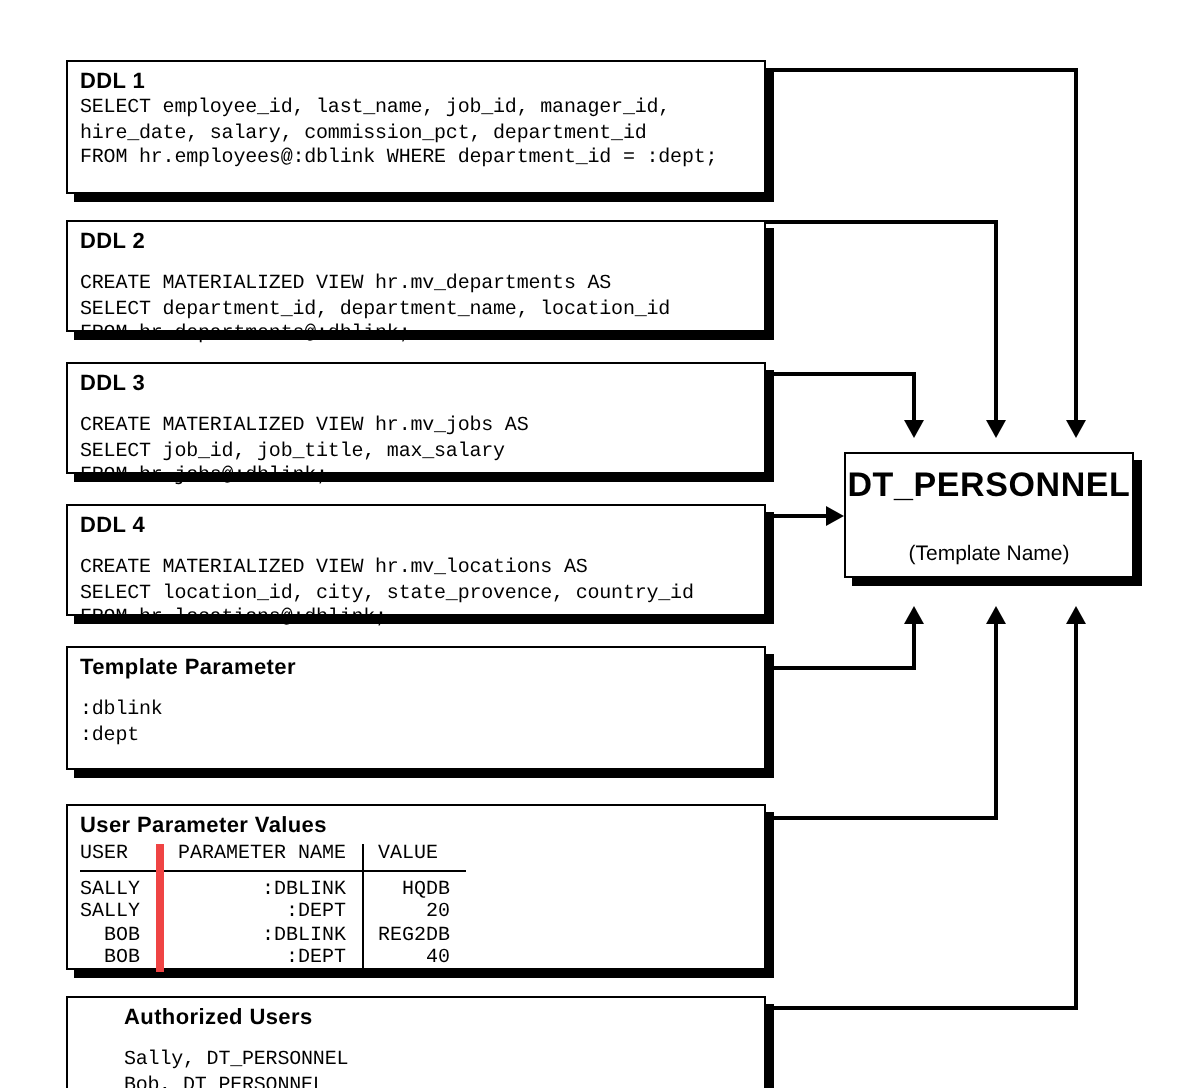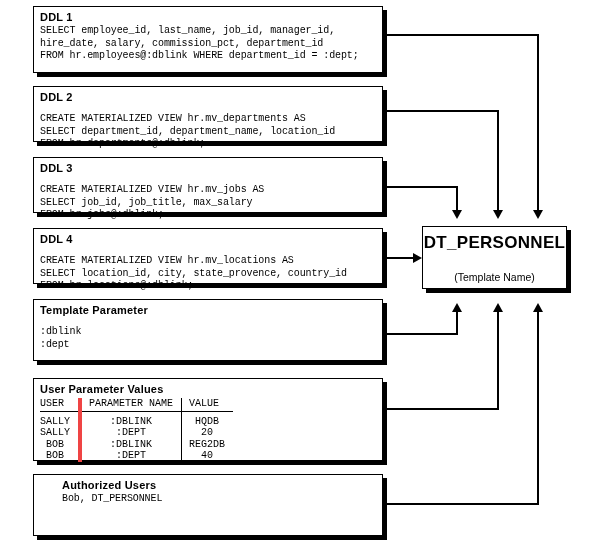--- a/index.html
+++ b/index.html
@@ -16,20 +16,21 @@
     overflow: hidden;
   }
 
   
   .box {
     position: absolute;
     background: #ffffff;
     border: 1px solid #000000;
     box-sizing: border-box;
     box-shadow: 4px 4px 0 0 #000000;
+    margin-top: 24px;
   }
   .box-title {
     font-family: "Liberation Sans", sans-serif;
     font-weight: bold;
     font-size: 11px;
     color: #000000;
     letter-spacing: 0.2px;
     white-space: pre;
     line-height: 13px;
     margin: 4px 0 0 6px;
@@ -87,21 +88,21 @@
     border-collapse: collapse;
     white-space: pre;
   }
   .ptable th {
     text-align: left;
     font-weight: normal;
     padding: 0 8px 1px 0;
     border-bottom: 1px solid #000000;
   }
   .ptable td {
-    text-align: center;
+    text-align: right;
     padding: 0 8px 0 0;
     vertical-align: top;
   }
   .ptable th.c2, .ptable td.c2 {
     border-left: 4px solid #ef4444;
     padding-left: 7px;
   }
   .ptable th.c3, .ptable td.c3 {
     border-left: 1px solid #000000;
     padding-left: 7px;
@@ -215,20 +216,21 @@
           <td class="c1">BOB</td>
           <td class="c2">:DEPT</td>
           <td class="c3">40</td>
         </tr>
       </tbody>
     </table>
   </div>
 
   <div class="box" style="left:33px; top:474px; width:350px; height:62px;padding-left:22px;">
     <div class="box-title">Authorized Users</div>
+    <div class="box-code gap">Sally, DT_PERSONNEL</div>
     <div class="box-code">Bob, DT_PERSONNEL</div>
   </div>
 
   <div class="center-box" style="left:422px; top:226px; width:145px; height:63px;">
     <div class="center-title">DT_PERSONNEL</div>
     <div class="center-sub">(Template Name)</div>
   </div>
 
   <div class="hline" style="left:383px; top:34px; width:156px;"></div>
   <div class="vline" style="left:537px; top:34px; height:178px;"></div>

